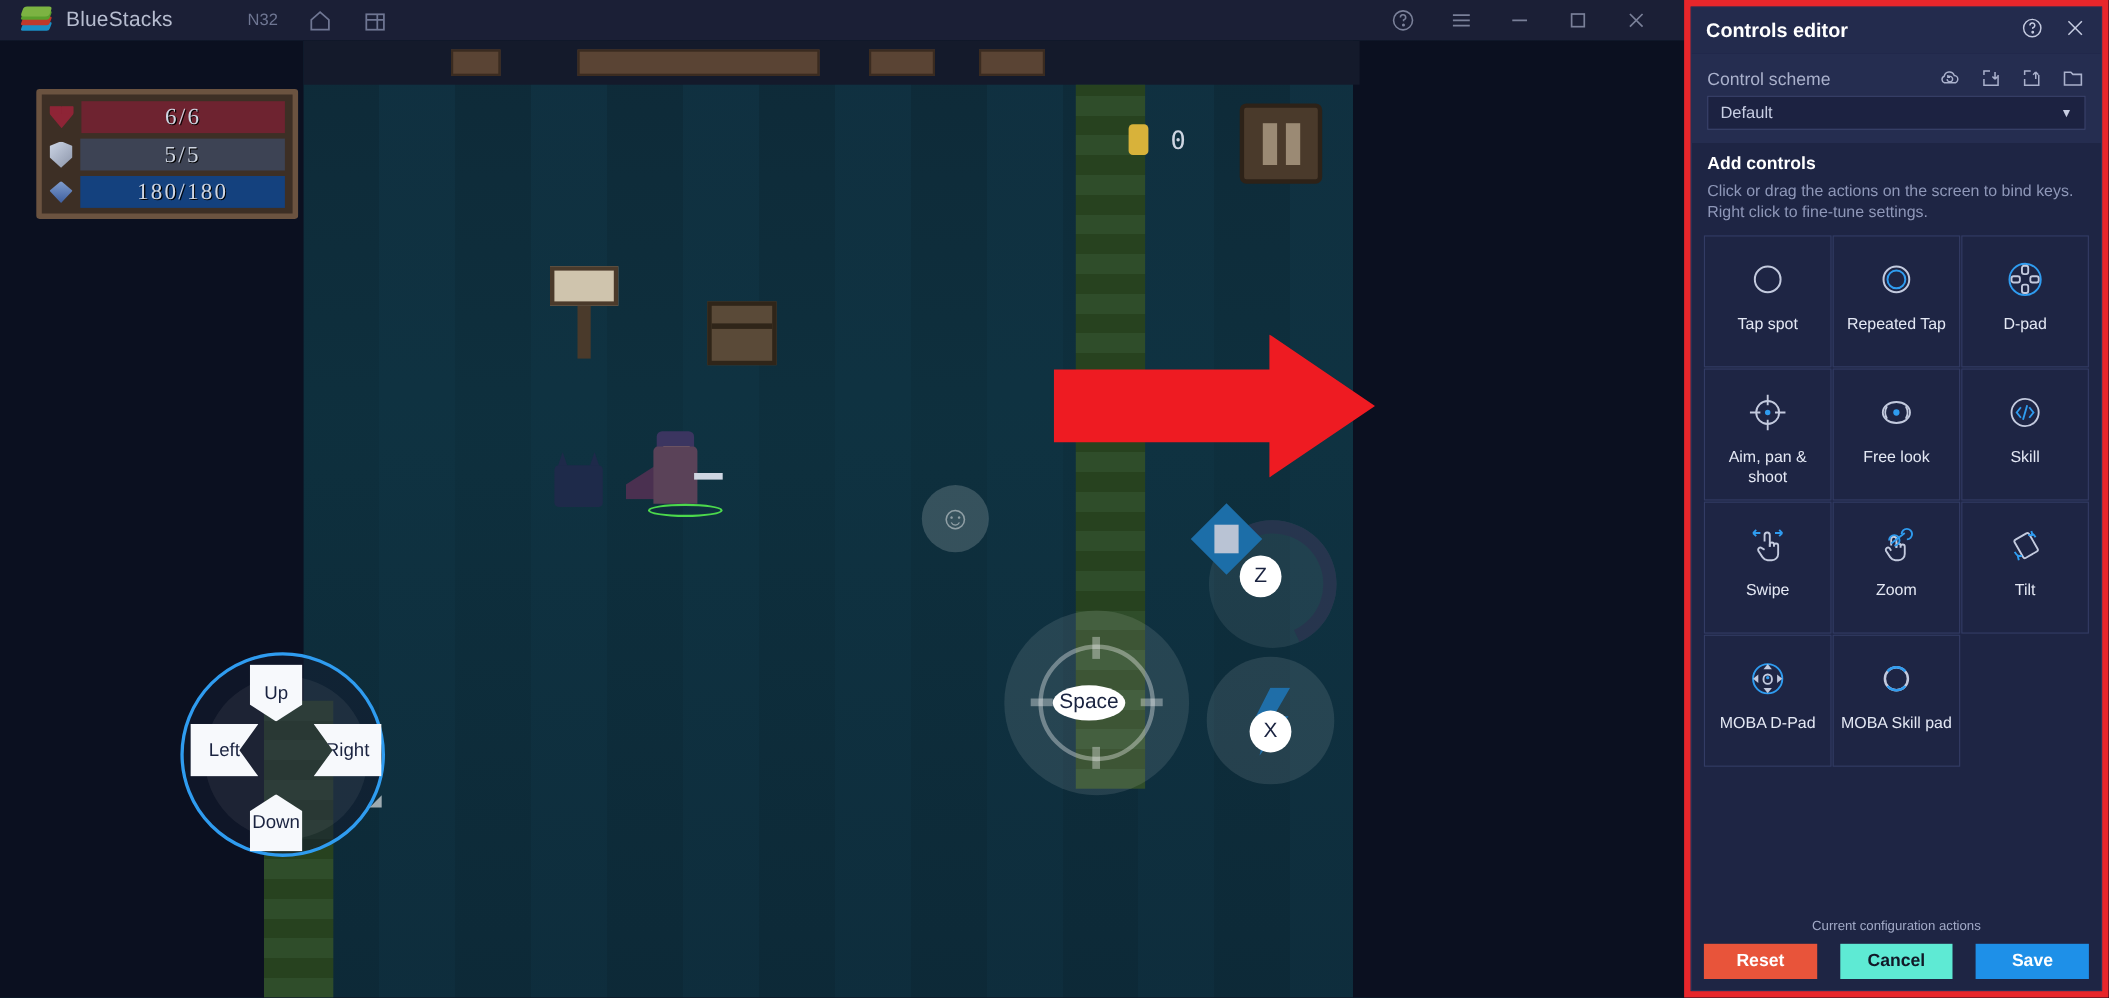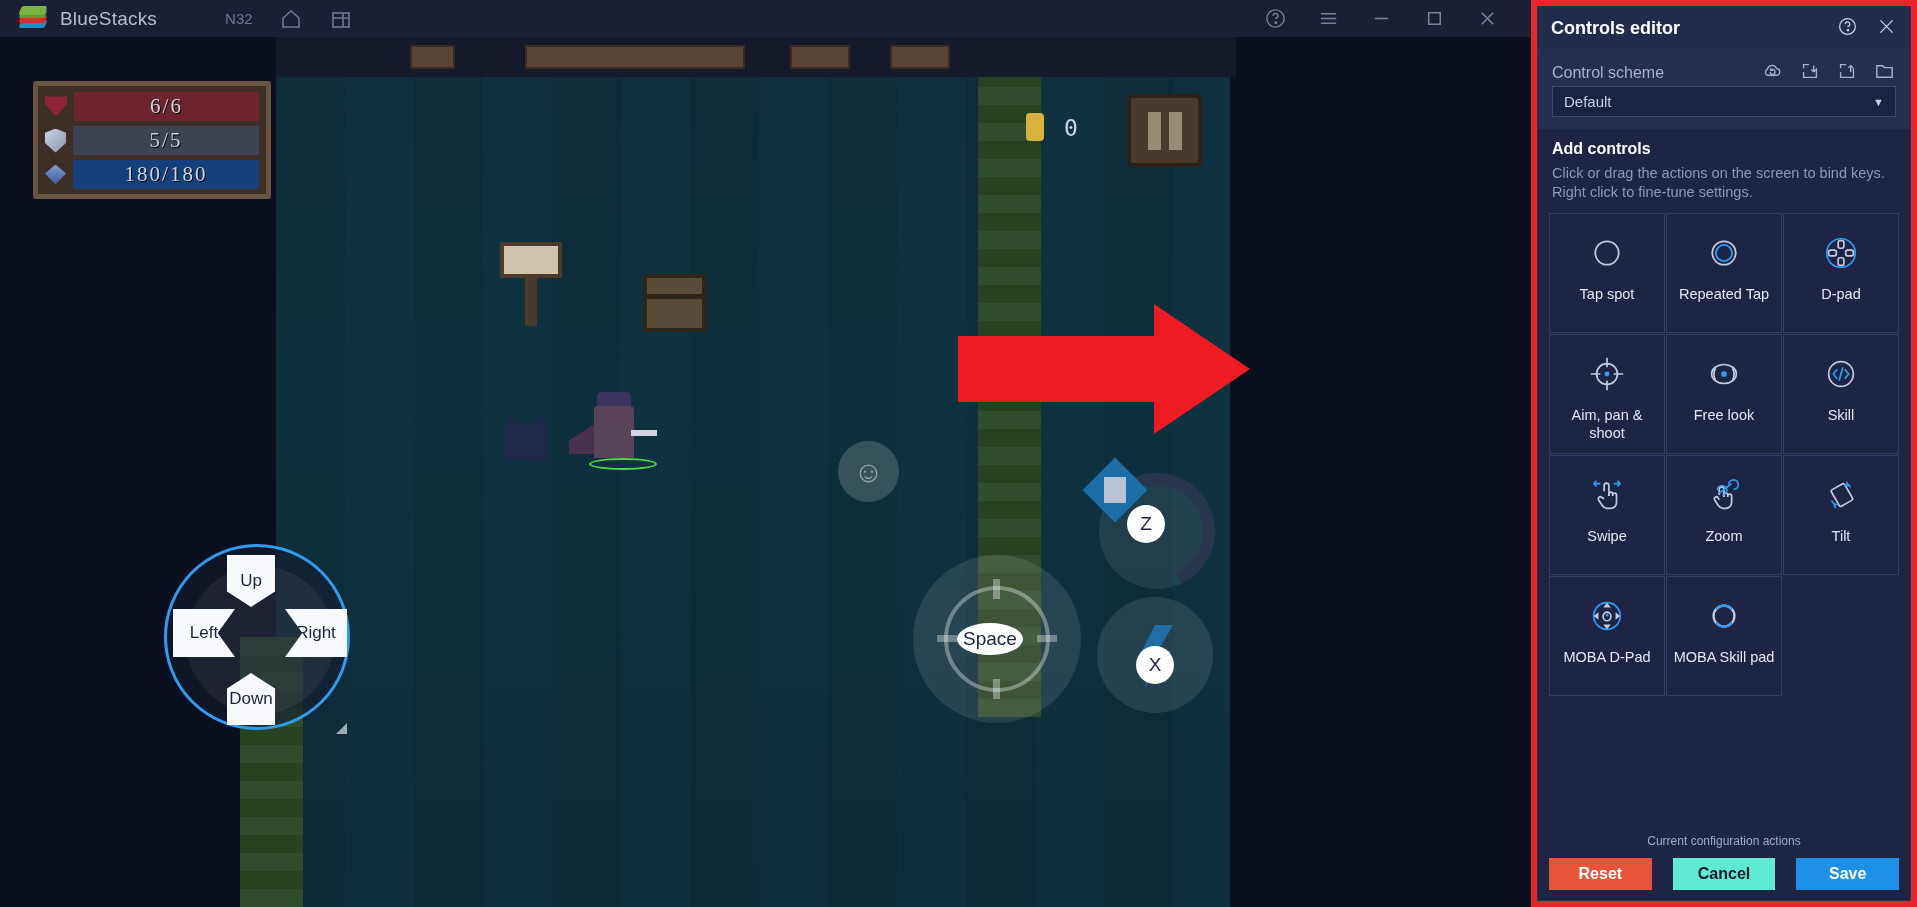--- a/index.html
+++ b/index.html
@@ -91,21 +91,21 @@
   .hero .gun { position:absolute; left:62px; top:38px; width:26px; height:6px; background:#cfd6e2; }
   .hero .ring { position:absolute; left:20px; top:66px; width:68px; height:12px;
      border:2px solid #4cd94c; border-radius:50%; }
   .cat { position:absolute; left:498px; top:374px; width:58px; height:56px; }
   .cat .cb { position:absolute; left:6px; top:12px; width:44px; height:38px; background:#1e2a4a; border-radius:4px; }
   .cat .e1,.cat .e2 { position:absolute; top:0; width:11px; height:16px; background:#1e2a4a;
      clip-path:polygon(50% 0,100% 100%,0 100%); }
   .cat .e1 { left:8px; } .cat .e2 { left:37px; }
 
   
-  .dpad { position:absolute; left:164px; top:507px; width:186px; height:186px;
+  .dpad { position:absolute; left:164px; top:556px; width:186px; height:186px;
      border-radius:50%; background:rgba(20,28,48,.55); border:3px solid #2f9cf0; }
   .dpad .inner { position:absolute; left:19px; top:19px; width:148px; height:148px;
      border-radius:50%; background:rgba(255,255,255,.06); }
   .dkey { position:absolute; background:#f7f9fc; color:#1a2340; font-size:17px;
      display:flex; align-items:center; justify-content:center; }
   .dkey.up    { left:60px; top:8px;  width:48px; height:52px; clip-path:polygon(0 0,100% 0,100% 70%,50% 100%,0 70%); }
   .dkey.down  { left:60px; top:126px;width:48px; height:52px; clip-path:polygon(50% 0,100% 30%,100% 100%,0 100%,0 30%); }
   .dkey.left  { left:6px;  top:62px; width:62px; height:48px; clip-path:polygon(0 0,100% 0,72% 50%,100% 100%,0 100%); }
   .dkey.right { left:118px;top:62px; width:62px; height:48px; clip-path:polygon(0 0,100% 0,100% 100%,0 100%,28% 50%); }
   .dpad-handle { position:absolute; left:336px; top:686px; width:0; height:0;

